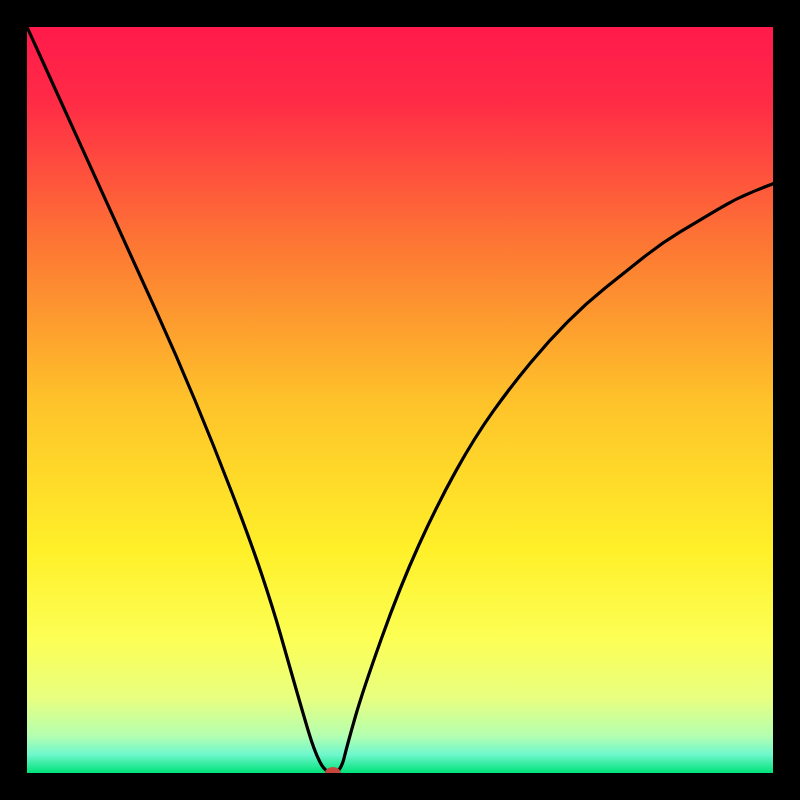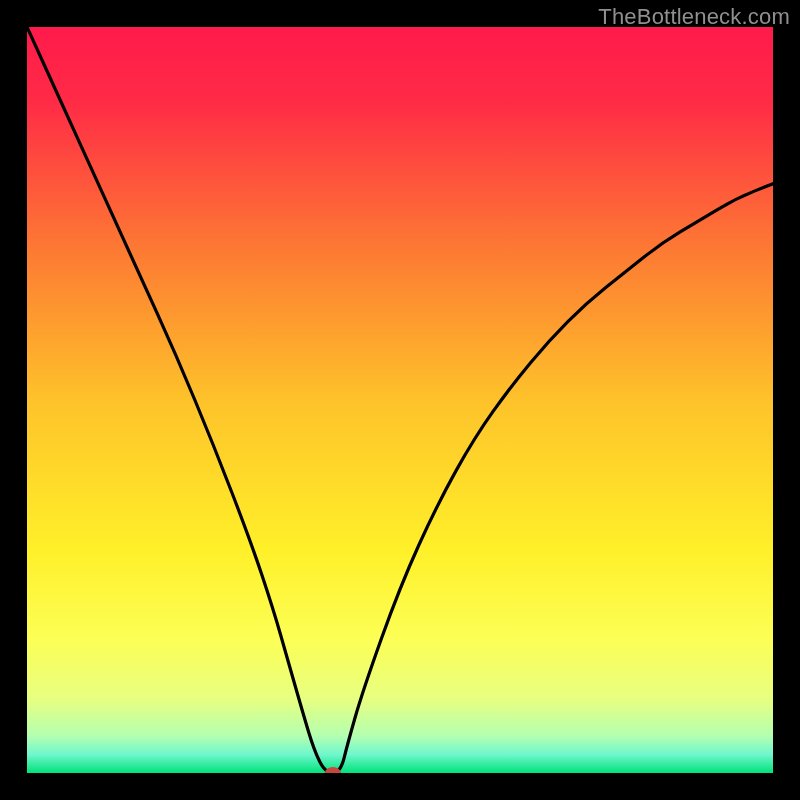--- a/index.html
+++ b/index.html
@@ -58,14 +58,13 @@
             <stop offset="97.5%" stop-color="#70f7cd"></stop>
             <stop offset="100%" stop-color="#00e27a"></stop>
           </linearGradient>
       </defs>
       <rect id="bg-rect" x="0" y="0" width="746" height="746" fill="url(#bg-grad)"></rect>
       <path id="curve-path" fill="none" stroke="#000000" stroke-width="3.2" stroke-linecap="round" stroke-linejoin="round" d="M 0 0 Q 0 0 18.650000000000002 41.02999999999997 Q 37.300000000000004 82.05999999999995 55.95 123.08999999999997 Q 74.60000000000001 164.12 93.25 205.14999999999998 Q 111.89999999999999 246.17999999999995 130.55 287.2099999999999 Q 149.20000000000002 328.23999999999995 167.85000000000002 373 Q 186.5 417.76 205.14999999999998 466.25 Q 223.79999999999998 514.74 234.99 548.31 Q 246.18 581.88 253.64 607.99 Q 261.09999999999997 634.1 268.55999999999995 660.21 Q 276.02 686.32 281.615 704.97 Q 287.21 723.62 292.805 734.81 Q 298.40000000000003 746 305.86 746 Q 313.32 746 317.04999999999995 731.0799999999999 Q 320.78 716.16 328.24 690.05 Q 335.7 663.94 354.35 611.72 Q 373 559.5 391.65 518.47 Q 410.3 477.44 428.95 443.87 Q 447.59999999999997 410.3 466.25 384.19 Q 484.90000000000003 358.08 503.54999999999995 335.70000000000005 Q 522.1999999999999 313.32000000000005 540.8499999999999 294.67 Q 559.5 276.02 578.1500000000001 261.09999999999997 Q 596.8000000000001 246.17999999999995 615.45 231.26 Q 634.1 216.34000000000003 652.75 205.15000000000003 Q 671.4 193.96000000000004 690.05 182.77000000000004 Q 708.6999999999999 171.58000000000004 727.3499999999999 164.12 T 746 156.65999999999997"></path>
       <ellipse id="min-marker" fill="#c7473f" cx="305.85999999999996" cy="746" rx="8" ry="6"></ellipse>
     </svg>
   </div>
 
-  <div class="watermark">TheBottleneck.com</div>
 </div>
 
 </body></html>

